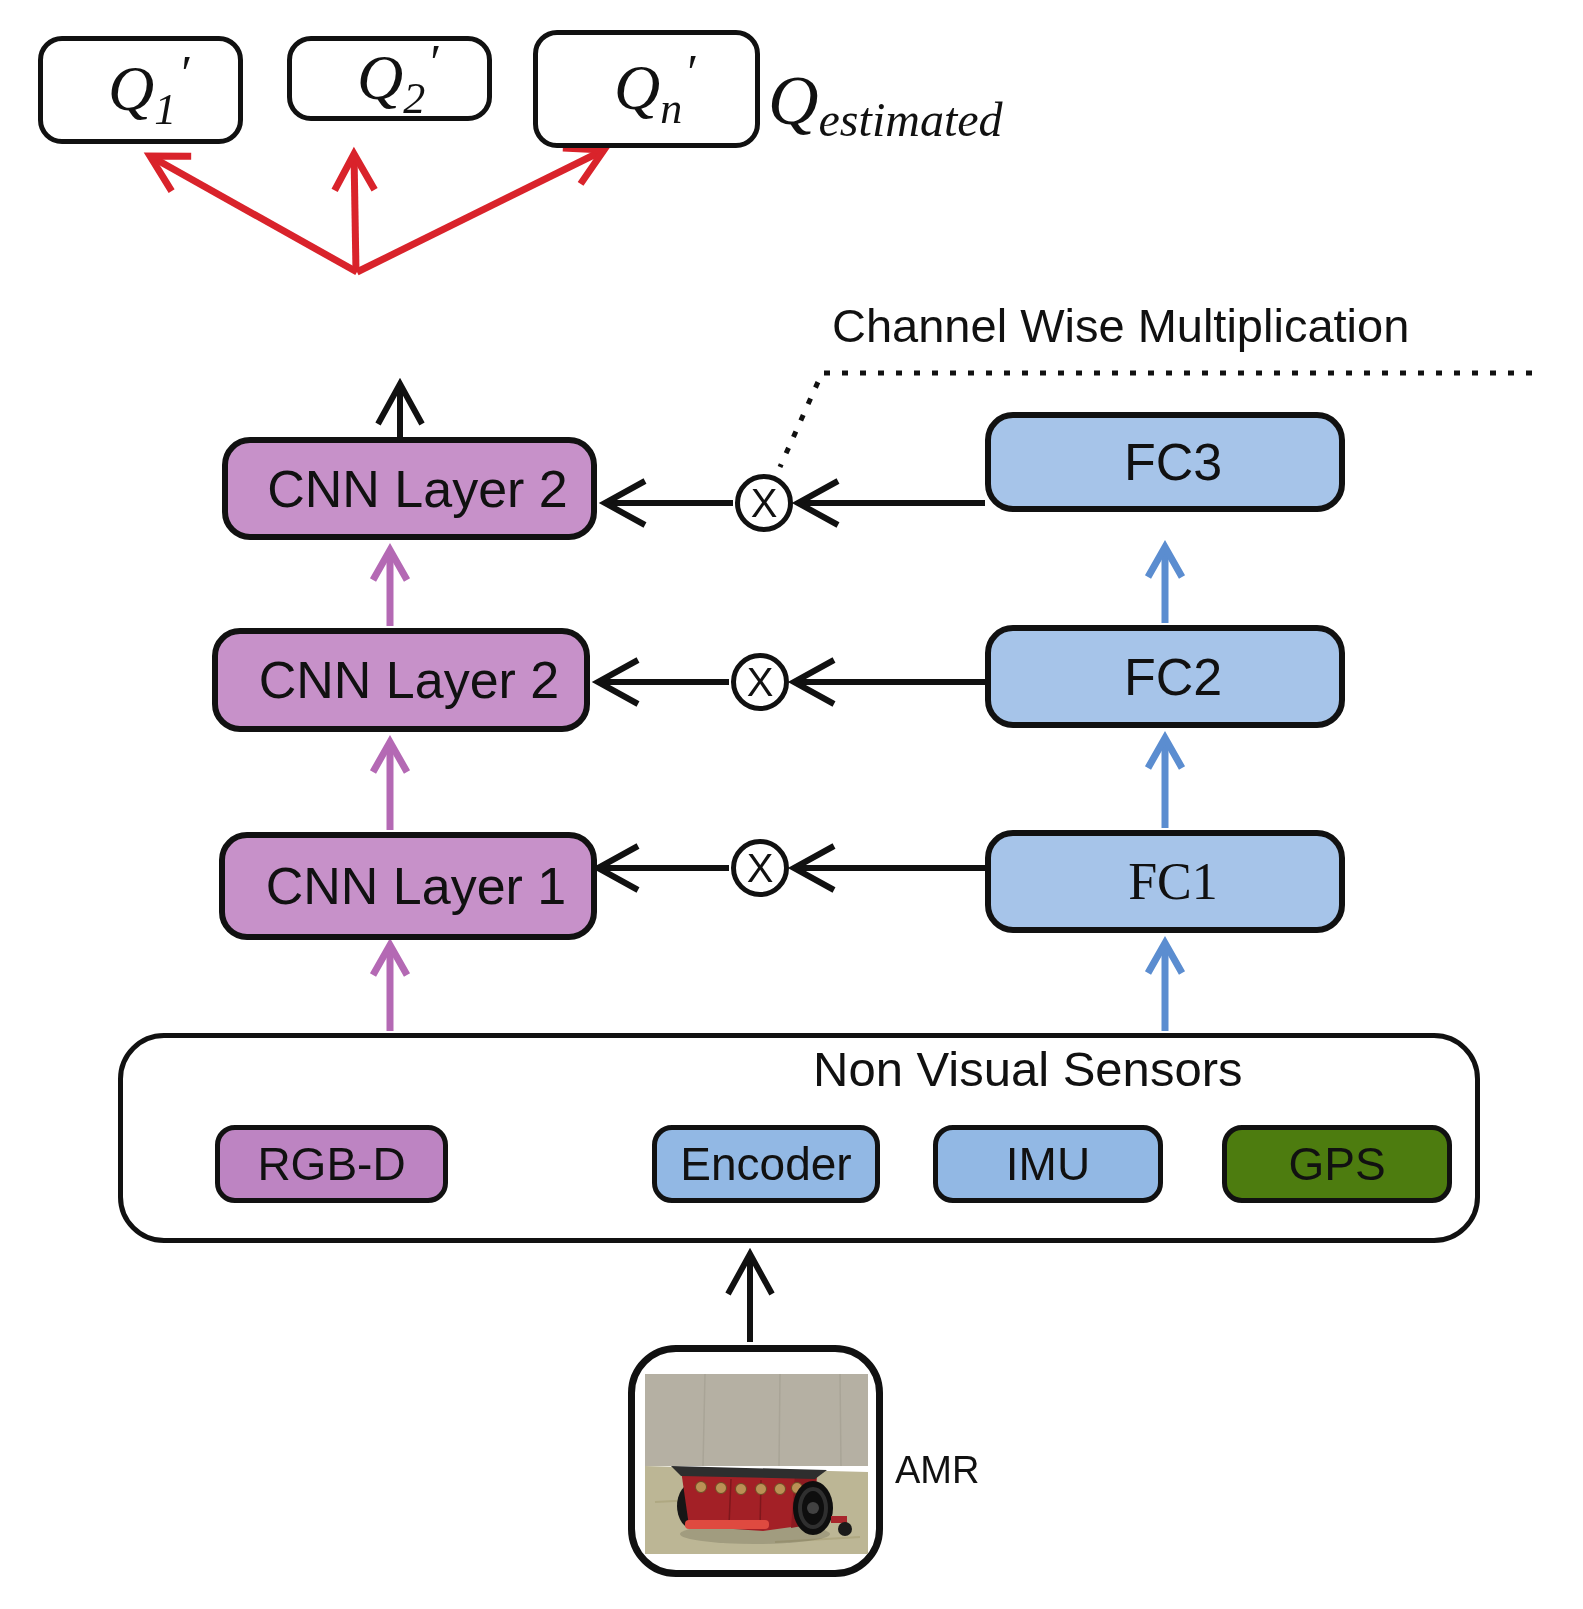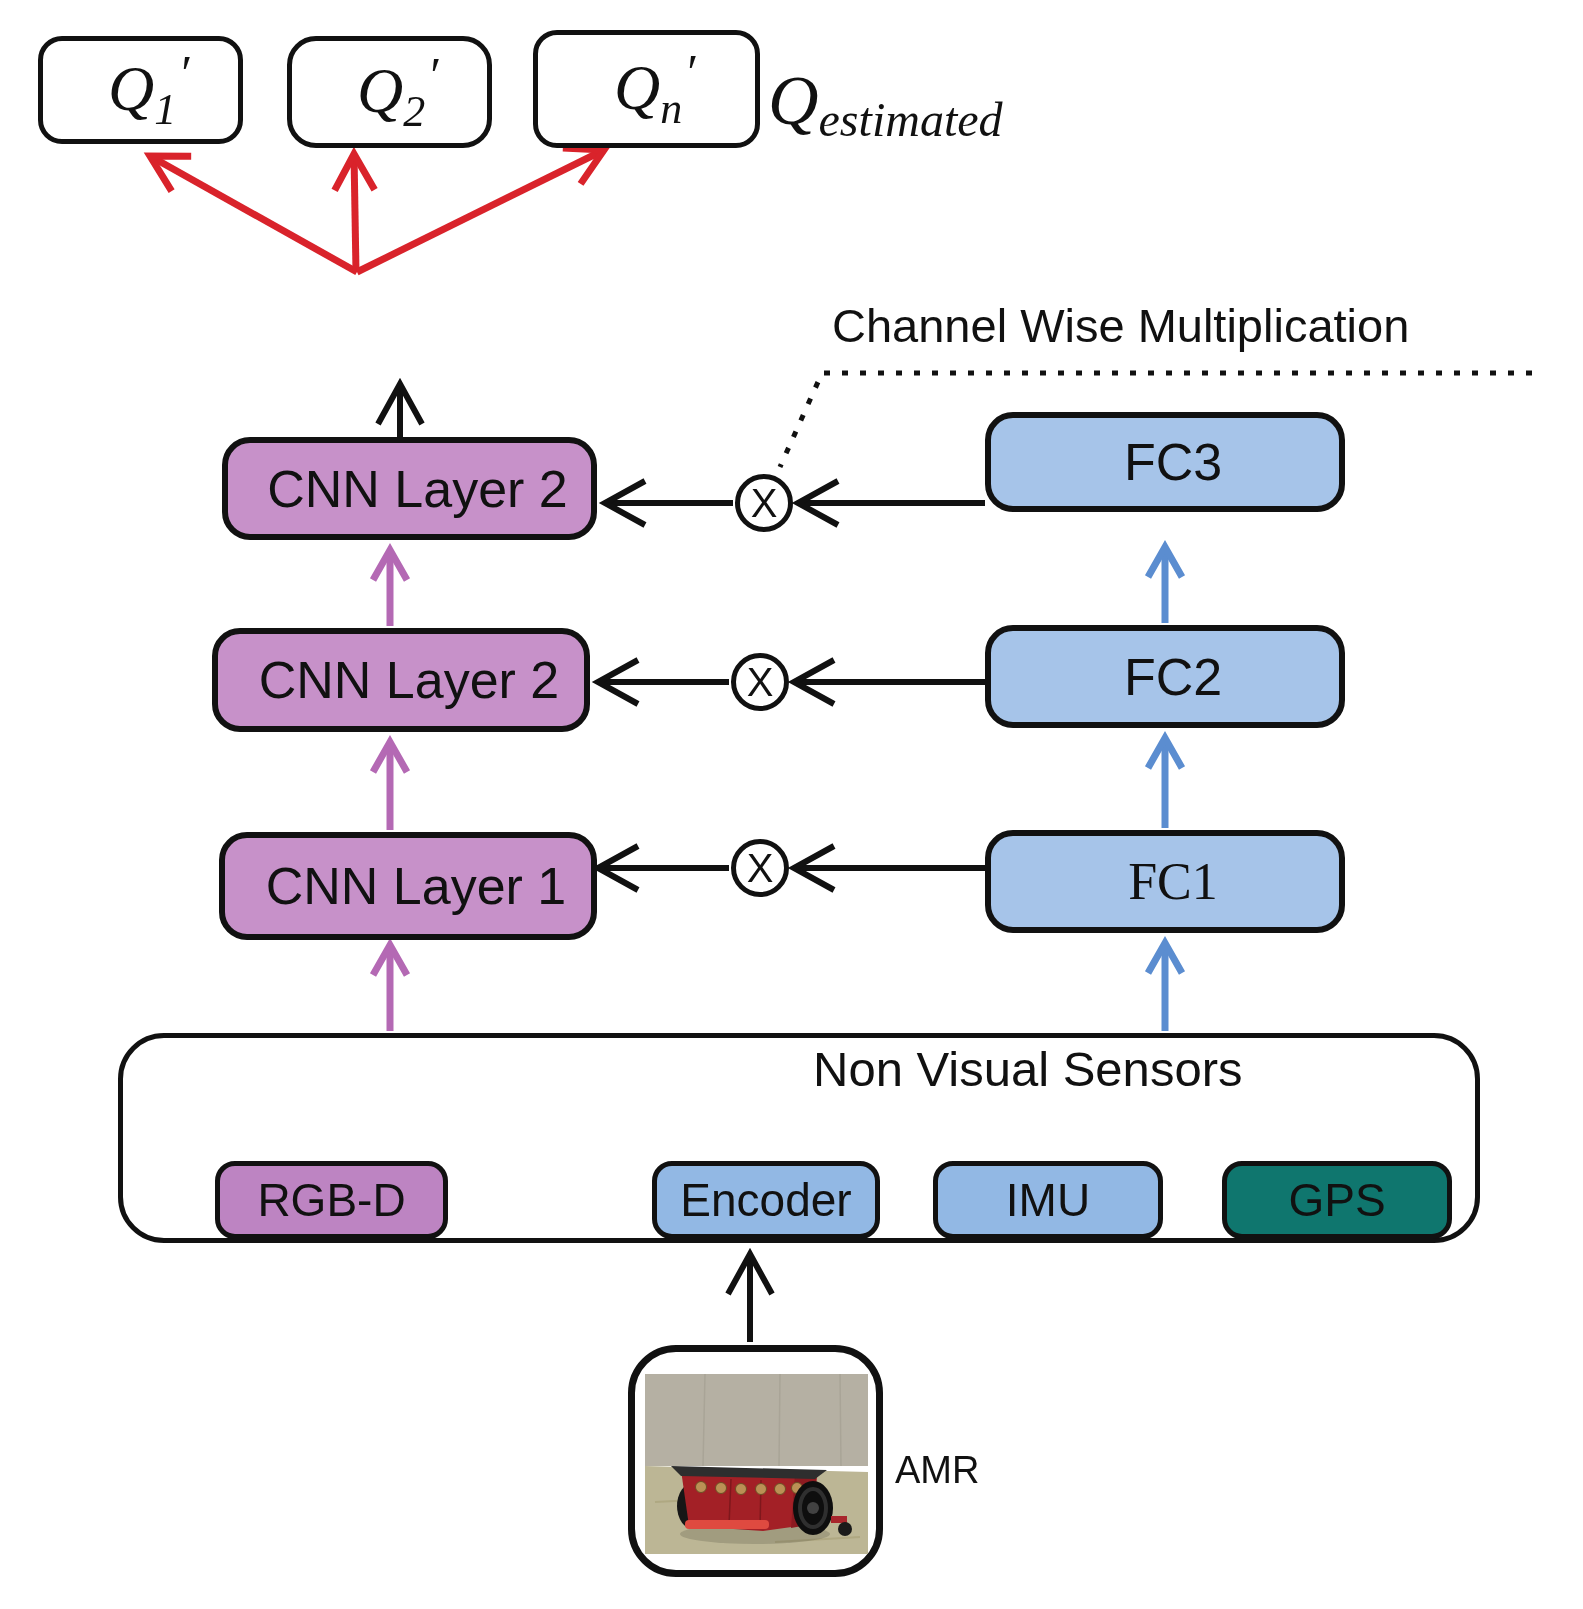--- a/index.html
+++ b/index.html
@@ -4,21 +4,21 @@
 <style>
   html,body{margin:0;padding:0;background:#ffffff;}
   .canvas{position:relative;width:1583px;height:1609px;background:#ffffff;overflow:hidden;
           font-family:"Liberation Sans",sans-serif;color:#111;}
   svg.wires{position:absolute;left:0;top:0;width:1583px;height:1609px;}
 
   .box{position:absolute;box-sizing:border-box;border:6px solid #111;border-radius:28px;
        display:flex;align-items:center;justify-content:center;background:#fff;padding-left:16px;}
   .qbox{border-width:5px;border-radius:24px;background:#fff;}
   .q1{left:38px;top:36px;width:205px;height:108px;}
-  .q2{left:287px;top:36px;width:205px;height:112px;border-radius:29px;}
+  .q2{left:287px;top:36px;width:205px;height:85px;}
   .qn{left:533px;top:30px;width:227px;height:118px;}
   .qmath{font-family:"Liberation Serif",serif;font-style:italic;font-size:64px;line-height:1;}
   .qsub{font-size:44px;vertical-align:-14px;}
   .qprime{font-size:50px;vertical-align:20px;margin-left:2px;}
   .qest{position:absolute;left:768px;top:66px;font-family:"Liberation Serif",serif;
         font-style:italic;font-size:70px;line-height:1;}
   .qestsub{font-size:48px;vertical-align:-12px;}
 
   .ddqn{left:208px;top:272px;width:382px;height:100px;background:#f4a3ac;font-size:54px;}
   .cnn{background:#c791c9;font-size:52px;}
@@ -38,25 +38,25 @@
   .m1{left:735px;top:474px;}
   .m2{left:731px;top:653px;}
   .m3{left:731px;top:839px;}
 
   .sensors{left:118px;top:1033px;width:1362px;height:210px;border-width:5px;border-radius:46px;
            display:block;}
   .sec-title{position:absolute;font-size:49px;white-space:nowrap;}
   .vt{left:32px;top:8px;}
   .nvt{left:690px;top:3px;}
   .chip{position:absolute;box-sizing:border-box;border:5px solid #111;border-radius:20px;
-        display:flex;align-items:center;justify-content:center;font-size:46px;top:87px;height:78px;margin-top:36px;}
+        display:flex;align-items:center;justify-content:center;font-size:46px;top:87px;height:78px;}
   .rgbd{left:92px;width:233px;background:#bd84c2;}
   .encoder{left:529px;width:228px;background:#92b8e4;}
   .imu{left:810px;width:230px;background:#92b8e4;}
-  .gps{left:1099px;width:230px;background:#0f766e;}
+  .gps{left:1099px;width:230px;background:#4d7c0f;}
 
   .amr-box{position:absolute;left:628px;top:1345px;width:255px;height:232px;box-sizing:border-box;
            border:7px solid #111;border-radius:48px;background:#fff;}
   .amr-photo{position:absolute;left:10px;top:22px;width:223px;height:180px;display:block;}
   .amr-label{position:absolute;left:895px;top:1449px;font-size:38px;}
 </style>
 </head>
 <body>
 
 <div class="canvas">

